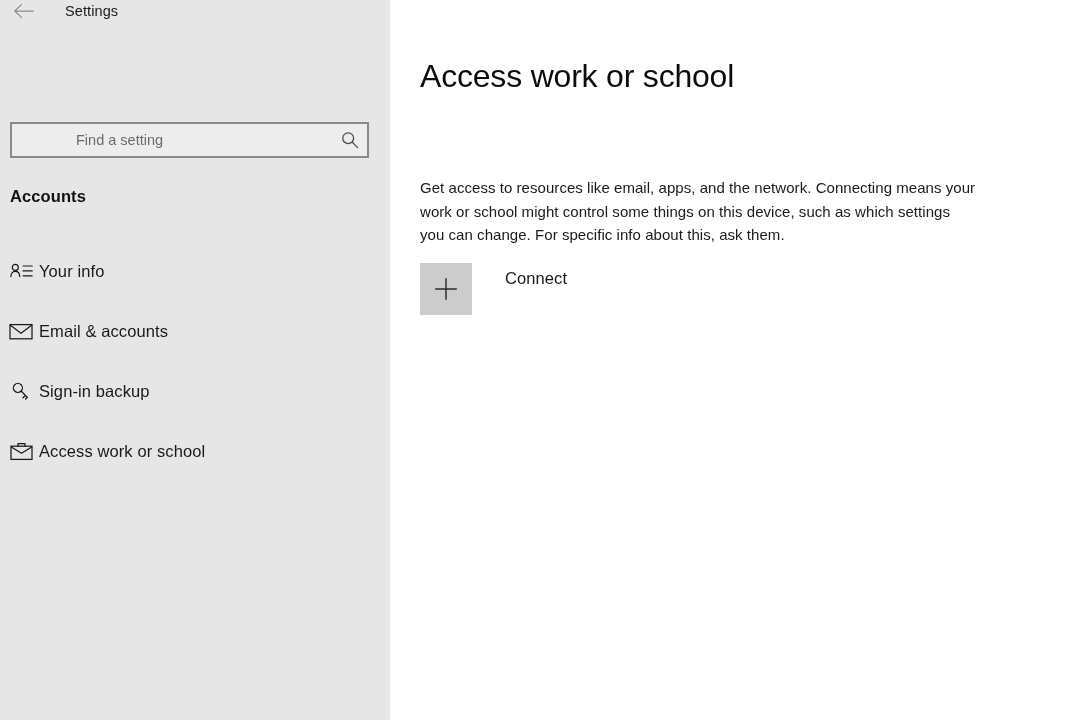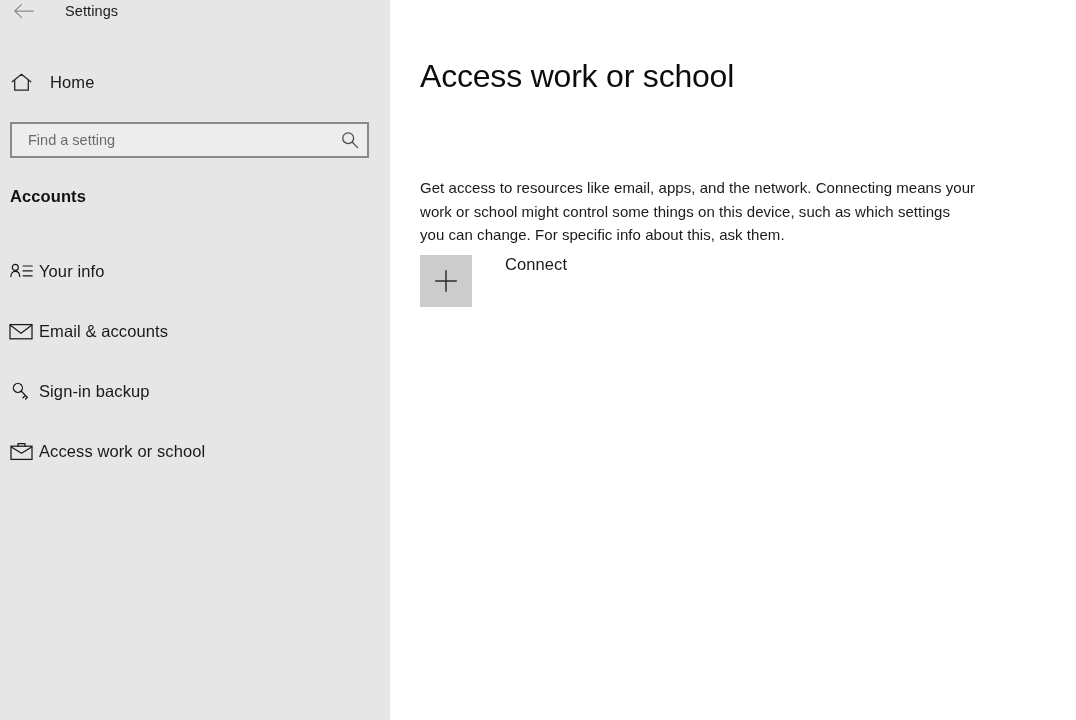--- a/index.html
+++ b/index.html
@@ -52,21 +52,22 @@
     width:359px; height:36px;
     background:#ededed;
     border:2px solid #8a8a8a;
     display:flex; align-items:center;
   }
   .search-input {
     flex:1; height:100%;
     border:none; outline:none; background:transparent;
     font-family:"Liberation Sans", sans-serif;
     font-size:14.5px; color:#7f1d1d;
-    padding-left:16px;
+    padding-left:24px;
+    margin-left:40px;
   }
   .search-input::placeholder { color:#6b6b6b; opacity:1; }
   .search-icon {
     width:34px; height:100%;
     display:flex; align-items:center; justify-content:center;
   }
 
   .section-heading {
     position:absolute; left:10px; top:187px;
     font-size:16.5px; font-weight:bold; color:#121212;
@@ -103,22 +104,22 @@
   }
   .page-desc {
     position:absolute; left:30px; top:129px;
     width:558px;
     font-size:15px; line-height:23.5px; color:#1a1a1a;
     letter-spacing:.05px;
     margin-top:47px;
   }
 
   .connect-row {
-    position:absolute; left:30px; top:255px;
-    display:flex; align-items:flex-start;
+    position:absolute; left:30px; top:263px;
+    display:flex; align-items:center;
   }
   .connect-tile {
     width:52px; height:52px;
     background:#cccccc;
     display:flex; align-items:center; justify-content:center;
   }
   .connect-label {
     font-size:16.5px; color:#1a1a1a;
     margin-left:33px; margin-bottom:22px;
     letter-spacing:.1px;
@@ -131,28 +132,20 @@
 
   <div class="titlebar">
     <div class="back-btn">
       <svg width="22" height="16" viewBox="0 0 22 16">
         <path d="M8.4 1.6 L1.8 8 L8.4 14.4 M1.9 8 L20.5 8" stroke="#8d8d8d" stroke-width="1.25" fill="none" stroke-linecap="round" stroke-linejoin="round"></path>
       </svg>
     </div>
     <div class="app-title">Settings</div>
   </div>
 
-  <div class="home-row">
-    <span class="home-icon">
-      <svg width="21" height="19" viewBox="0 0 21 19">
-        <path d="M1.2 8.8 L10.5 1.3 L19.8 8.8 M3.7 7.0 L3.7 17.2 L17.3 17.2 L17.3 7.0" stroke="#262626" stroke-width="1.3" fill="none" stroke-linecap="round" stroke-linejoin="round"></path>
-      </svg>
-    </span>
-    <span class="home-label">Home</span>
-  </div>
 
   <div class="search-box">
     <input class="search-input" type="text" placeholder="Find a setting" style="">
     <span class="search-icon">
       <svg width="18" height="18" viewBox="0 0 18 18">
         <circle cx="7.2" cy="7.2" r="5.4" stroke="#4a4a4a" stroke-width="1.25" fill="none"></circle>
         <path d="M11.3 11.3 L16.6 16.6" stroke="#4a4a4a" stroke-width="1.25" stroke-linecap="round"></path>
       </svg>
     </span>
   </div>

